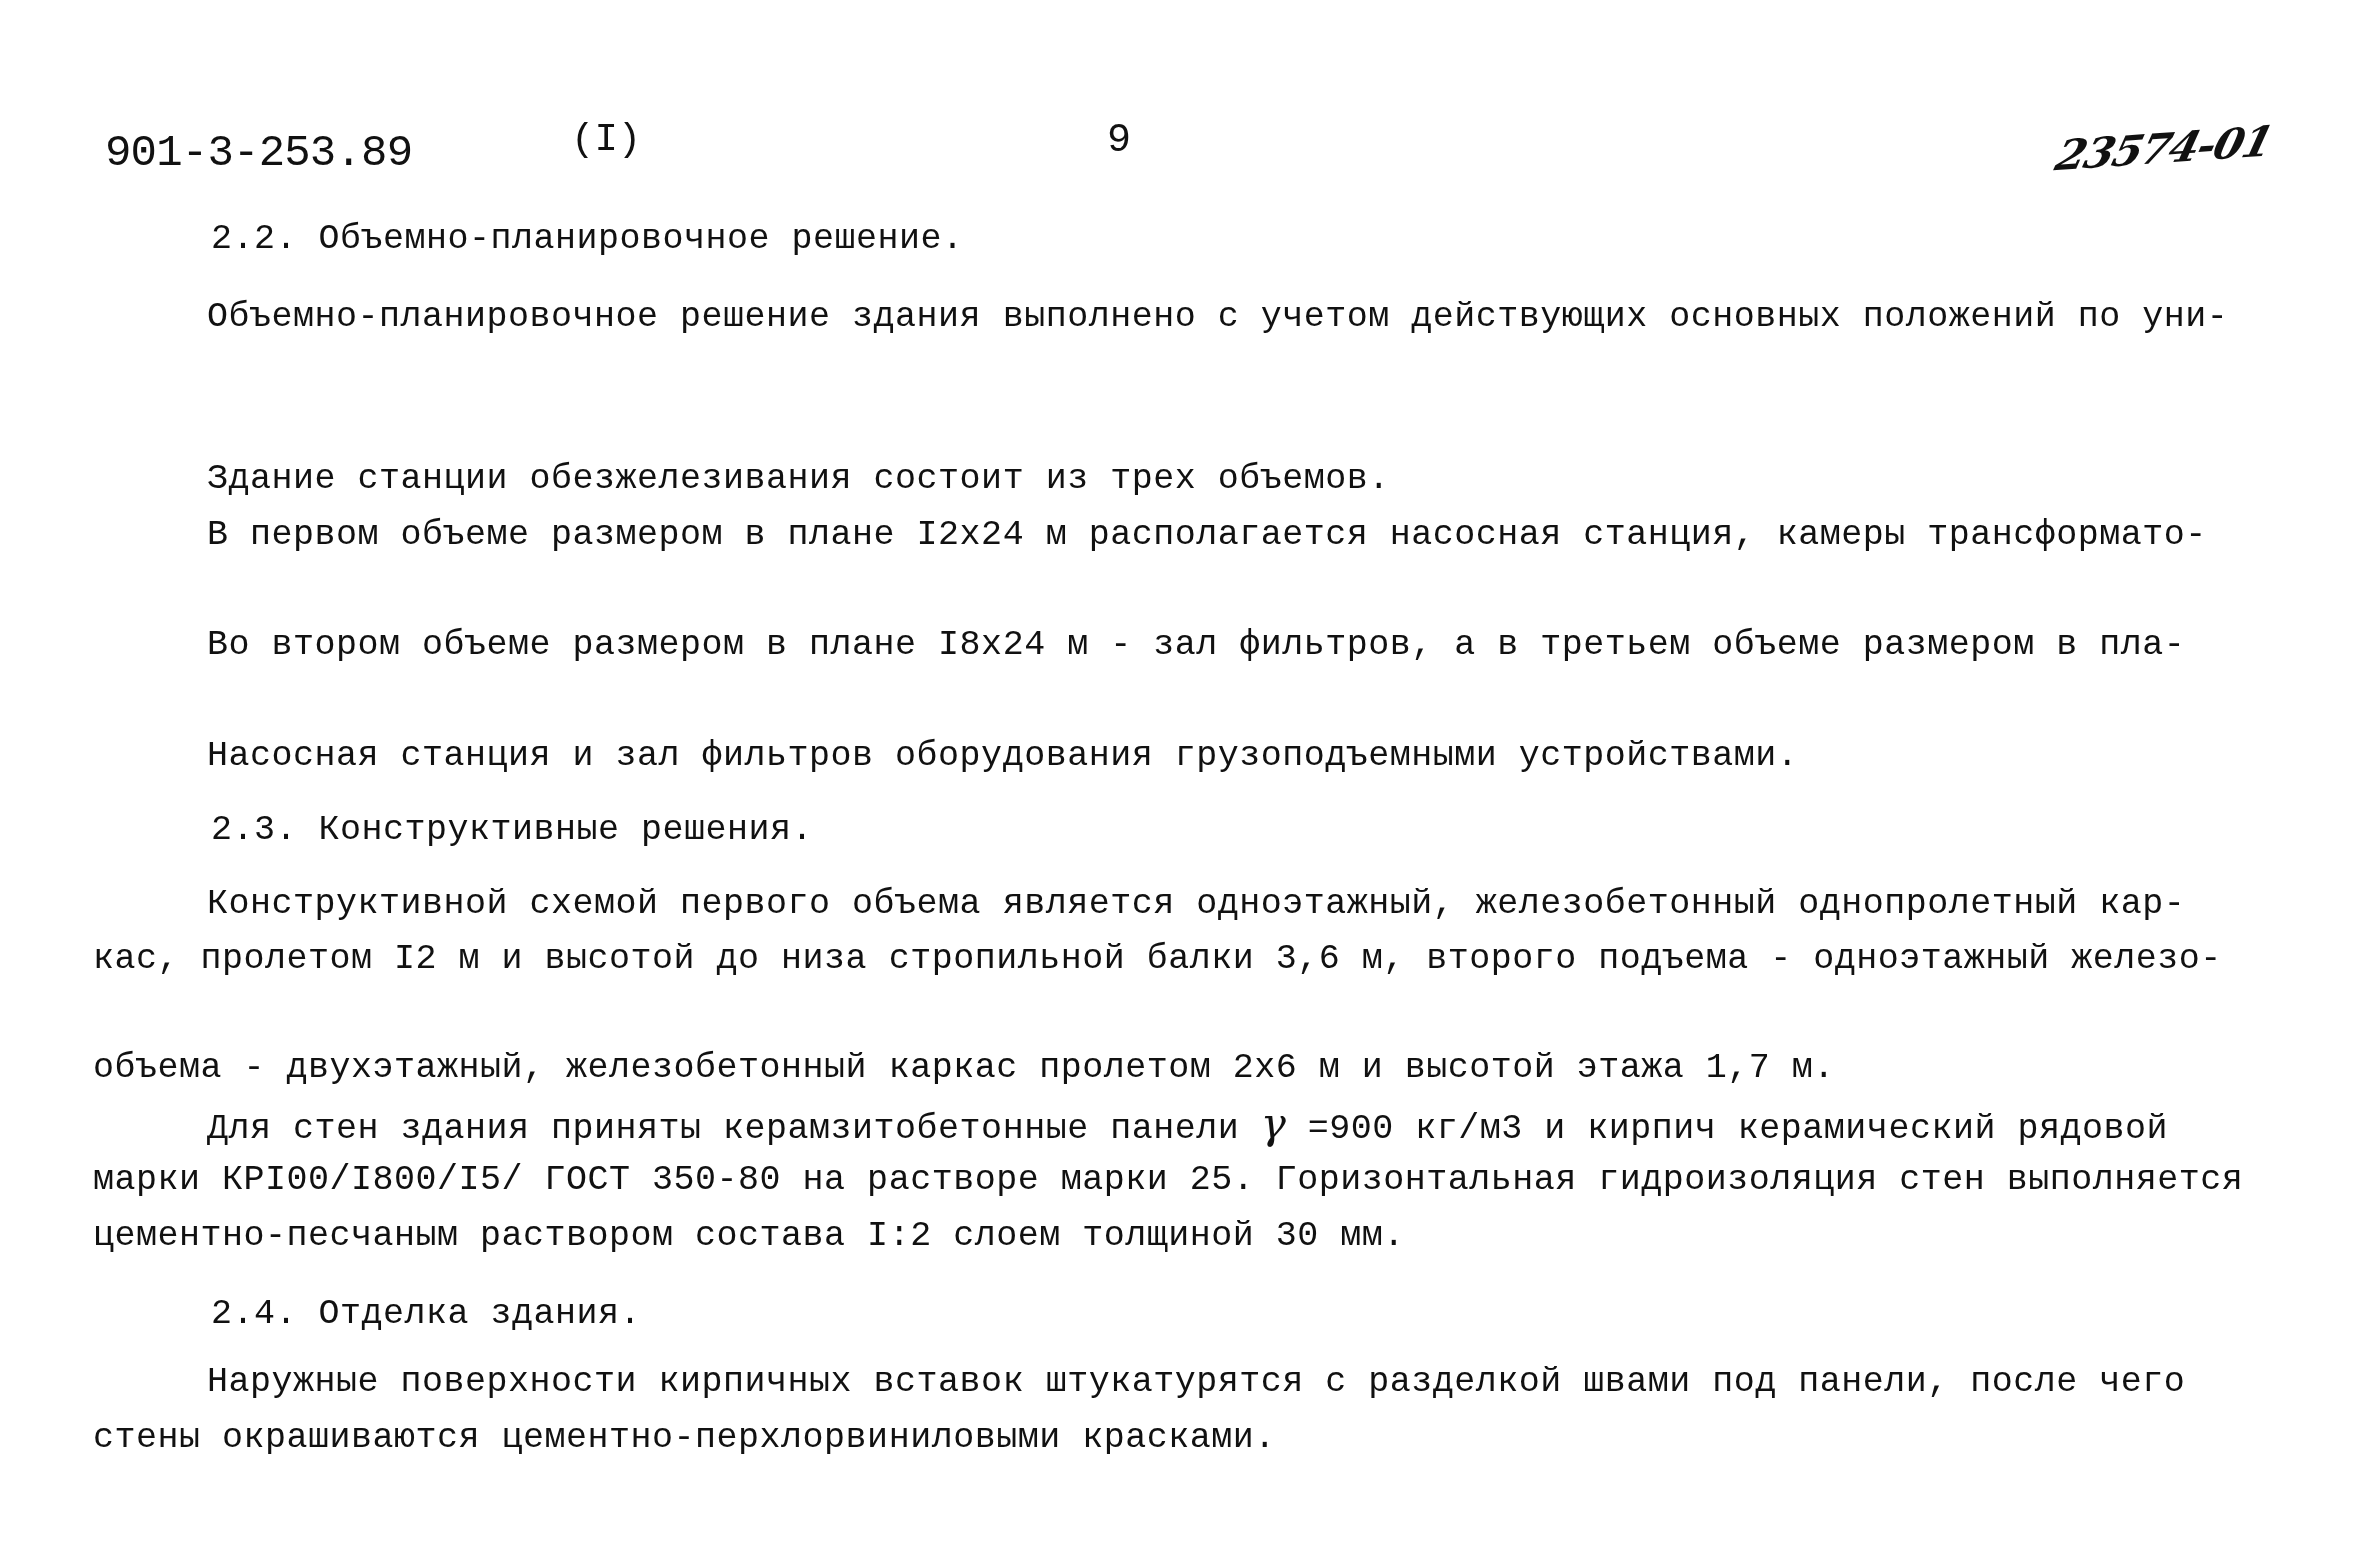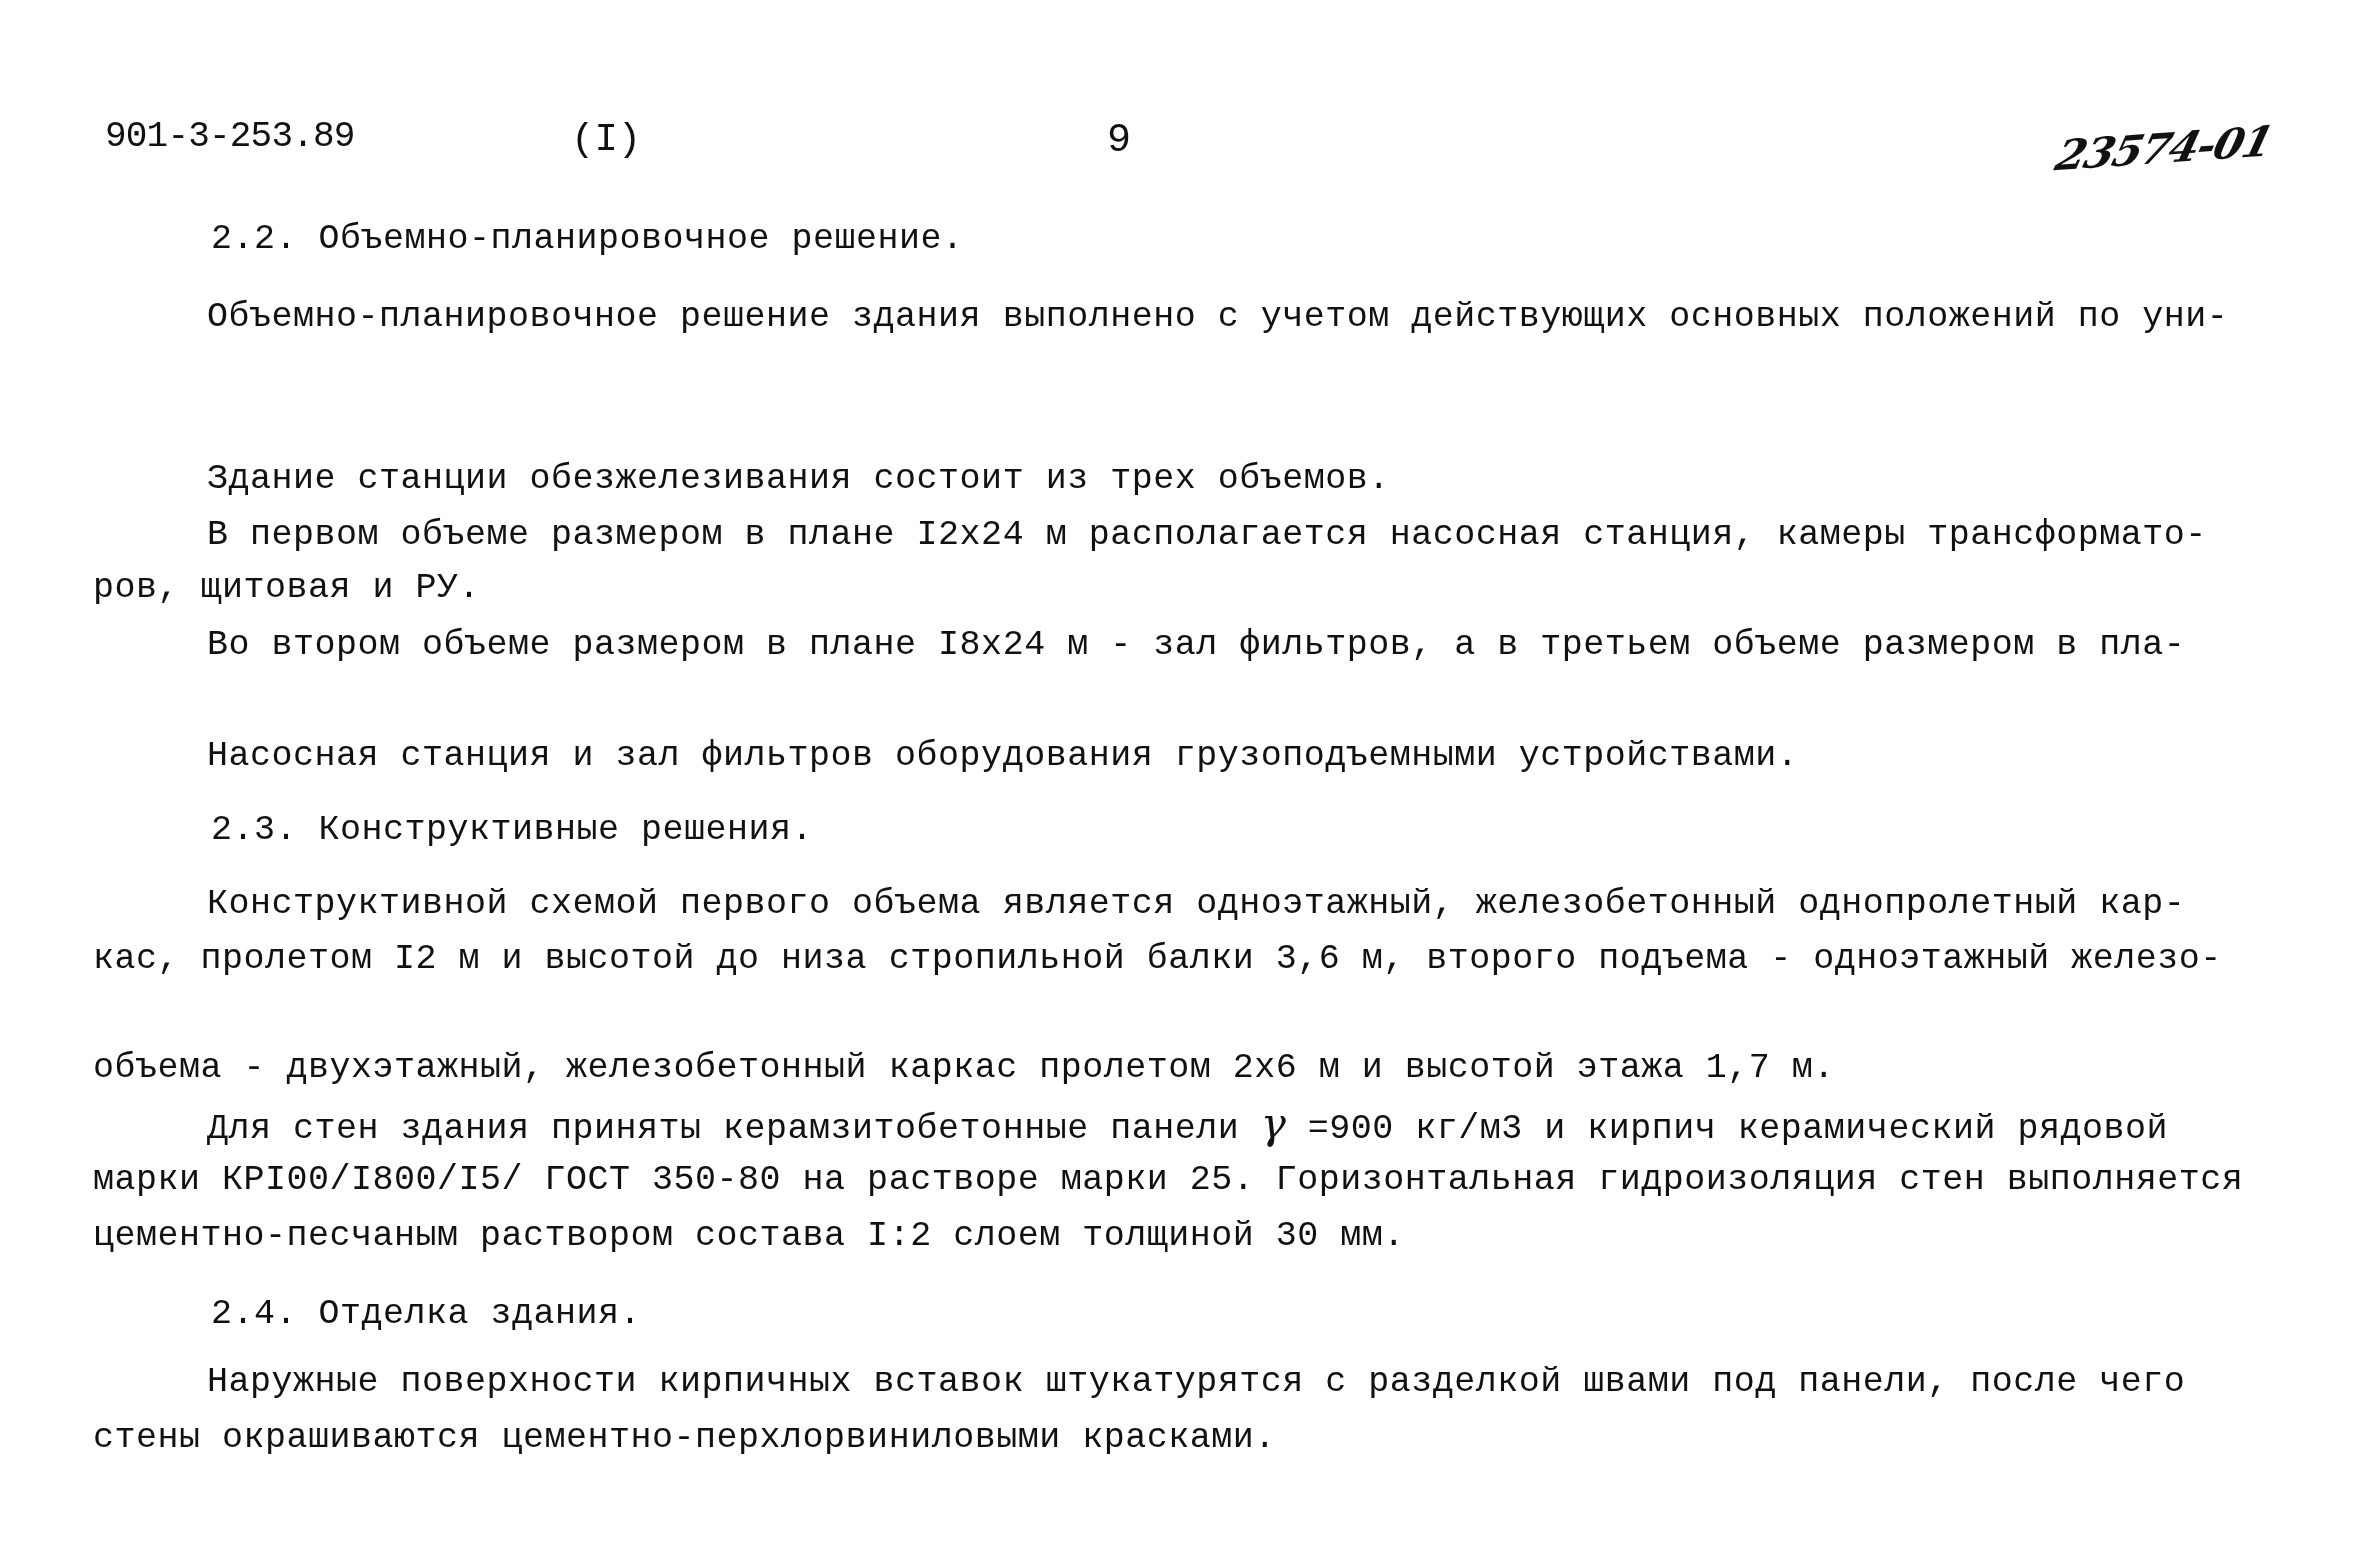--- a/index.html
+++ b/index.html
@@ -21,22 +21,22 @@
     width: 2377px; height: 1555px;
   }
   .header {
     position: absolute;
     top: 116px;
     left: 0;
     width: 2377px;
     height: 54px;
   }
   .hdr-code {
-    position: absolute; left: 105px; top: 0;
-    font-size: 36px; letter-spacing: -0.8px;
+    position: absolute; left: 105px; top: 12px;
+    font-size: 44px; letter-spacing: -0.8px;
   }
   .hdr-part {
     position: absolute; left: 571px; top: 1.5px;
     font-size: 39px;
   }
   .hdr-page {
     position: absolute; left: 1107px; top: 1.5px;
     font-size: 40px;
   }
   .hdr-inv {
@@ -74,21 +74,20 @@
     <span class="hdr-code">901-3-253.89</span>
     <span class="hdr-part">(I)</span>
     <span class="hdr-page">9</span>
     <span class="hdr-inv">23574-01</span>
   </div>
 
   <div class="line heading" style="top:218px">2.2. Объемно-планировочное решение.</div>
   <div class="line indent" style="top:296px">Объемно-планировочное решение здания выполнено с учетом действующих основных положений по уни-</div>
   <div class="line indent" style="top:458px">Здание станции обезжелезивания состоит из трех объемов.</div>
   <div class="line indent" style="top:514px">В первом объеме размером в плане I2x24 м располагается насосная станция, камеры трансформато-</div>
-  <div class="line" style="top:567px">ров, щитовая и РУ.</div>
   <div class="line indent" style="top:624px">Во втором объеме размером в плане I8x24 м - зал фильтров, а в третьем объеме размером в пла-</div>
   <div class="line indent" style="top:735px">Насосная станция и зал фильтров оборудования грузоподъемными устройствами.</div>
 
   <div class="line heading" style="top:809px">2.3. Конструктивные решения.</div>
   <div class="line indent" style="top:883px">Конструктивной схемой первого объема является одноэтажный, железобетонный однопролетный кар-</div>
   <div class="line" style="top:938px">кас, пролетом I2 м и высотой до низа стропильной балки 3,6 м, второго подъема - одноэтажный железо-</div>
   <div class="line" style="top:1047px">объема - двухэтажный, железобетонный каркас пролетом 2x6 м и высотой этажа 1,7 м.</div>
   <div class="line indent" style="top:1102px"><span>Для стен здания приняты керамзитобетонные панели </span><span class="gamma">γ</span><span> =900 кг/м3 и кирпич керамический рядовой</span></div>
   <div class="line" style="top:1159px">марки КРI00/I800/I5/ ГОСТ 350-80 на растворе марки 25. Горизонтальная гидроизоляция стен выполняется</div>
   <div class="line" style="top:1215px">цементно-песчаным раствором состава I:2 слоем толщиной 30 мм.</div>

